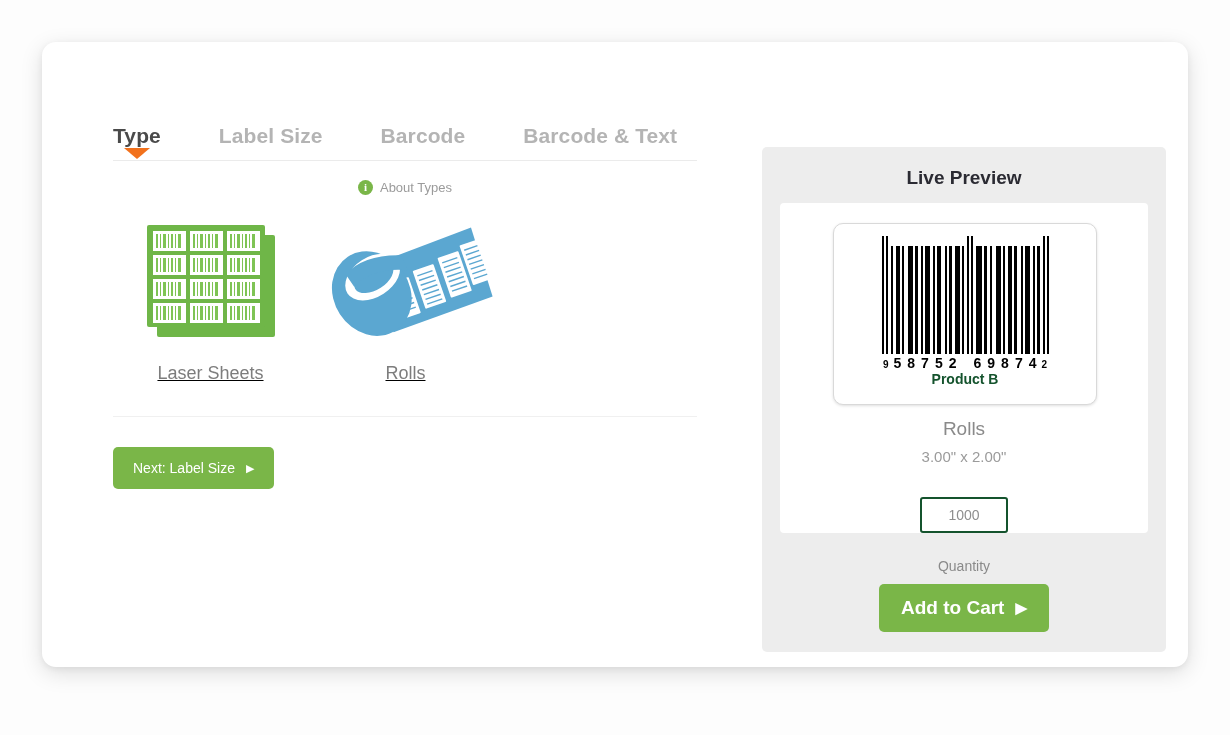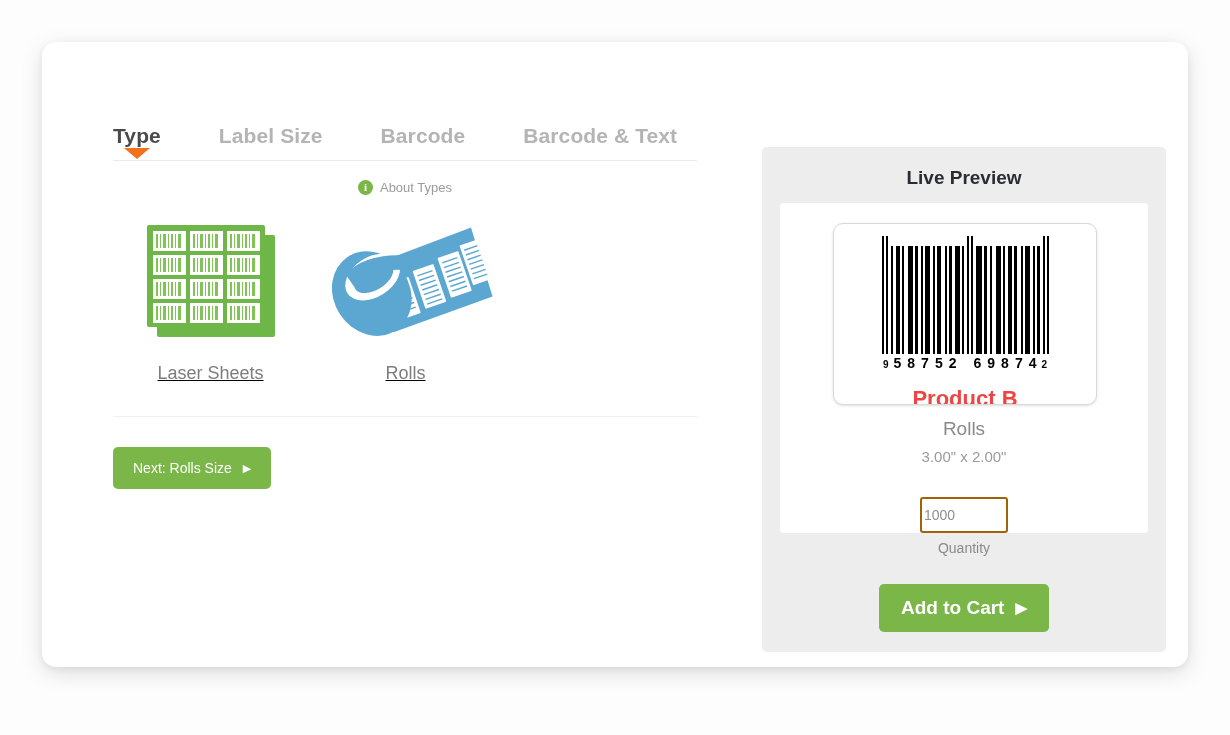--- a/index.html
+++ b/index.html
@@ -210,24 +210,24 @@
     font-weight: bold;
     color: #000000;
     margin-top: 1px;
     letter-spacing: 0px;
   }
   .digits .d { font-size: 14px; padding: 0 3px; }
   .digits .edge { font-size: 10px; padding: 0 2px; }
   .digits .gap { width: 11px; }
   .label-name {
     text-align: center;
-    font-size: 22px;
+    font-size: 14px;
     font-weight: bold;
-    color: #ef4444;
-    margin-top: 15px;
+    color: #14532d;
+    margin-top: 0;
   }
 
   .label-type {
     position: absolute;
     left: 0; right: 0;
     top: 215px;
     text-align: center;
     font-size: 19px;
     color: #8a8a8a;
   }
@@ -246,30 +246,31 @@
     left: 0; right: 0;
     top: 350px;
     display: flex;
     justify-content: center;
     gap: 56px;
   }
   .qty-block { display: flex; flex-direction: column; align-items: center; }
   .qty-input {
     width: 80px;
     height: 30px;
-    border: 2px solid #a16207;
+    border: 2px solid #14532d;
     border-radius: 3px;
     background: #ffffff;
+    text-align: center;
     font-size: 14px;
     color: #8e8e8e;
     font-family: "Liberation Sans", sans-serif;
     outline: none;
   }
   .qty-caption {
-    margin-top: 7px;
+    margin-top: 25px;
     font-size: 14px;
     color: #8a8a8a;
   }
   .price-block { display: flex; flex-direction: column; align-items: center; }
   .price-total {
     font-size: 27px;
     color: #f4784a;
     line-height: 32px;
   }
   .price-unit {
@@ -525,21 +526,21 @@
           </div>
           <div class="type-label">Rolls</div>
         </div>
 
 
       </div>
 
       <div class="types-divider"></div>
 
       <button class="btn-next">
-        <span>Next: Rolls Size</span>
+        <span>Next: Label Size</span>
         <span class="arrow">▶</span>
       </button>
     </div>
 
     <div class="preview-panel">
       <div class="preview-title">Live Preview</div>
 
       <div class="label-card">
         <div class="label-art">
           <div class="barcode-wrap">

